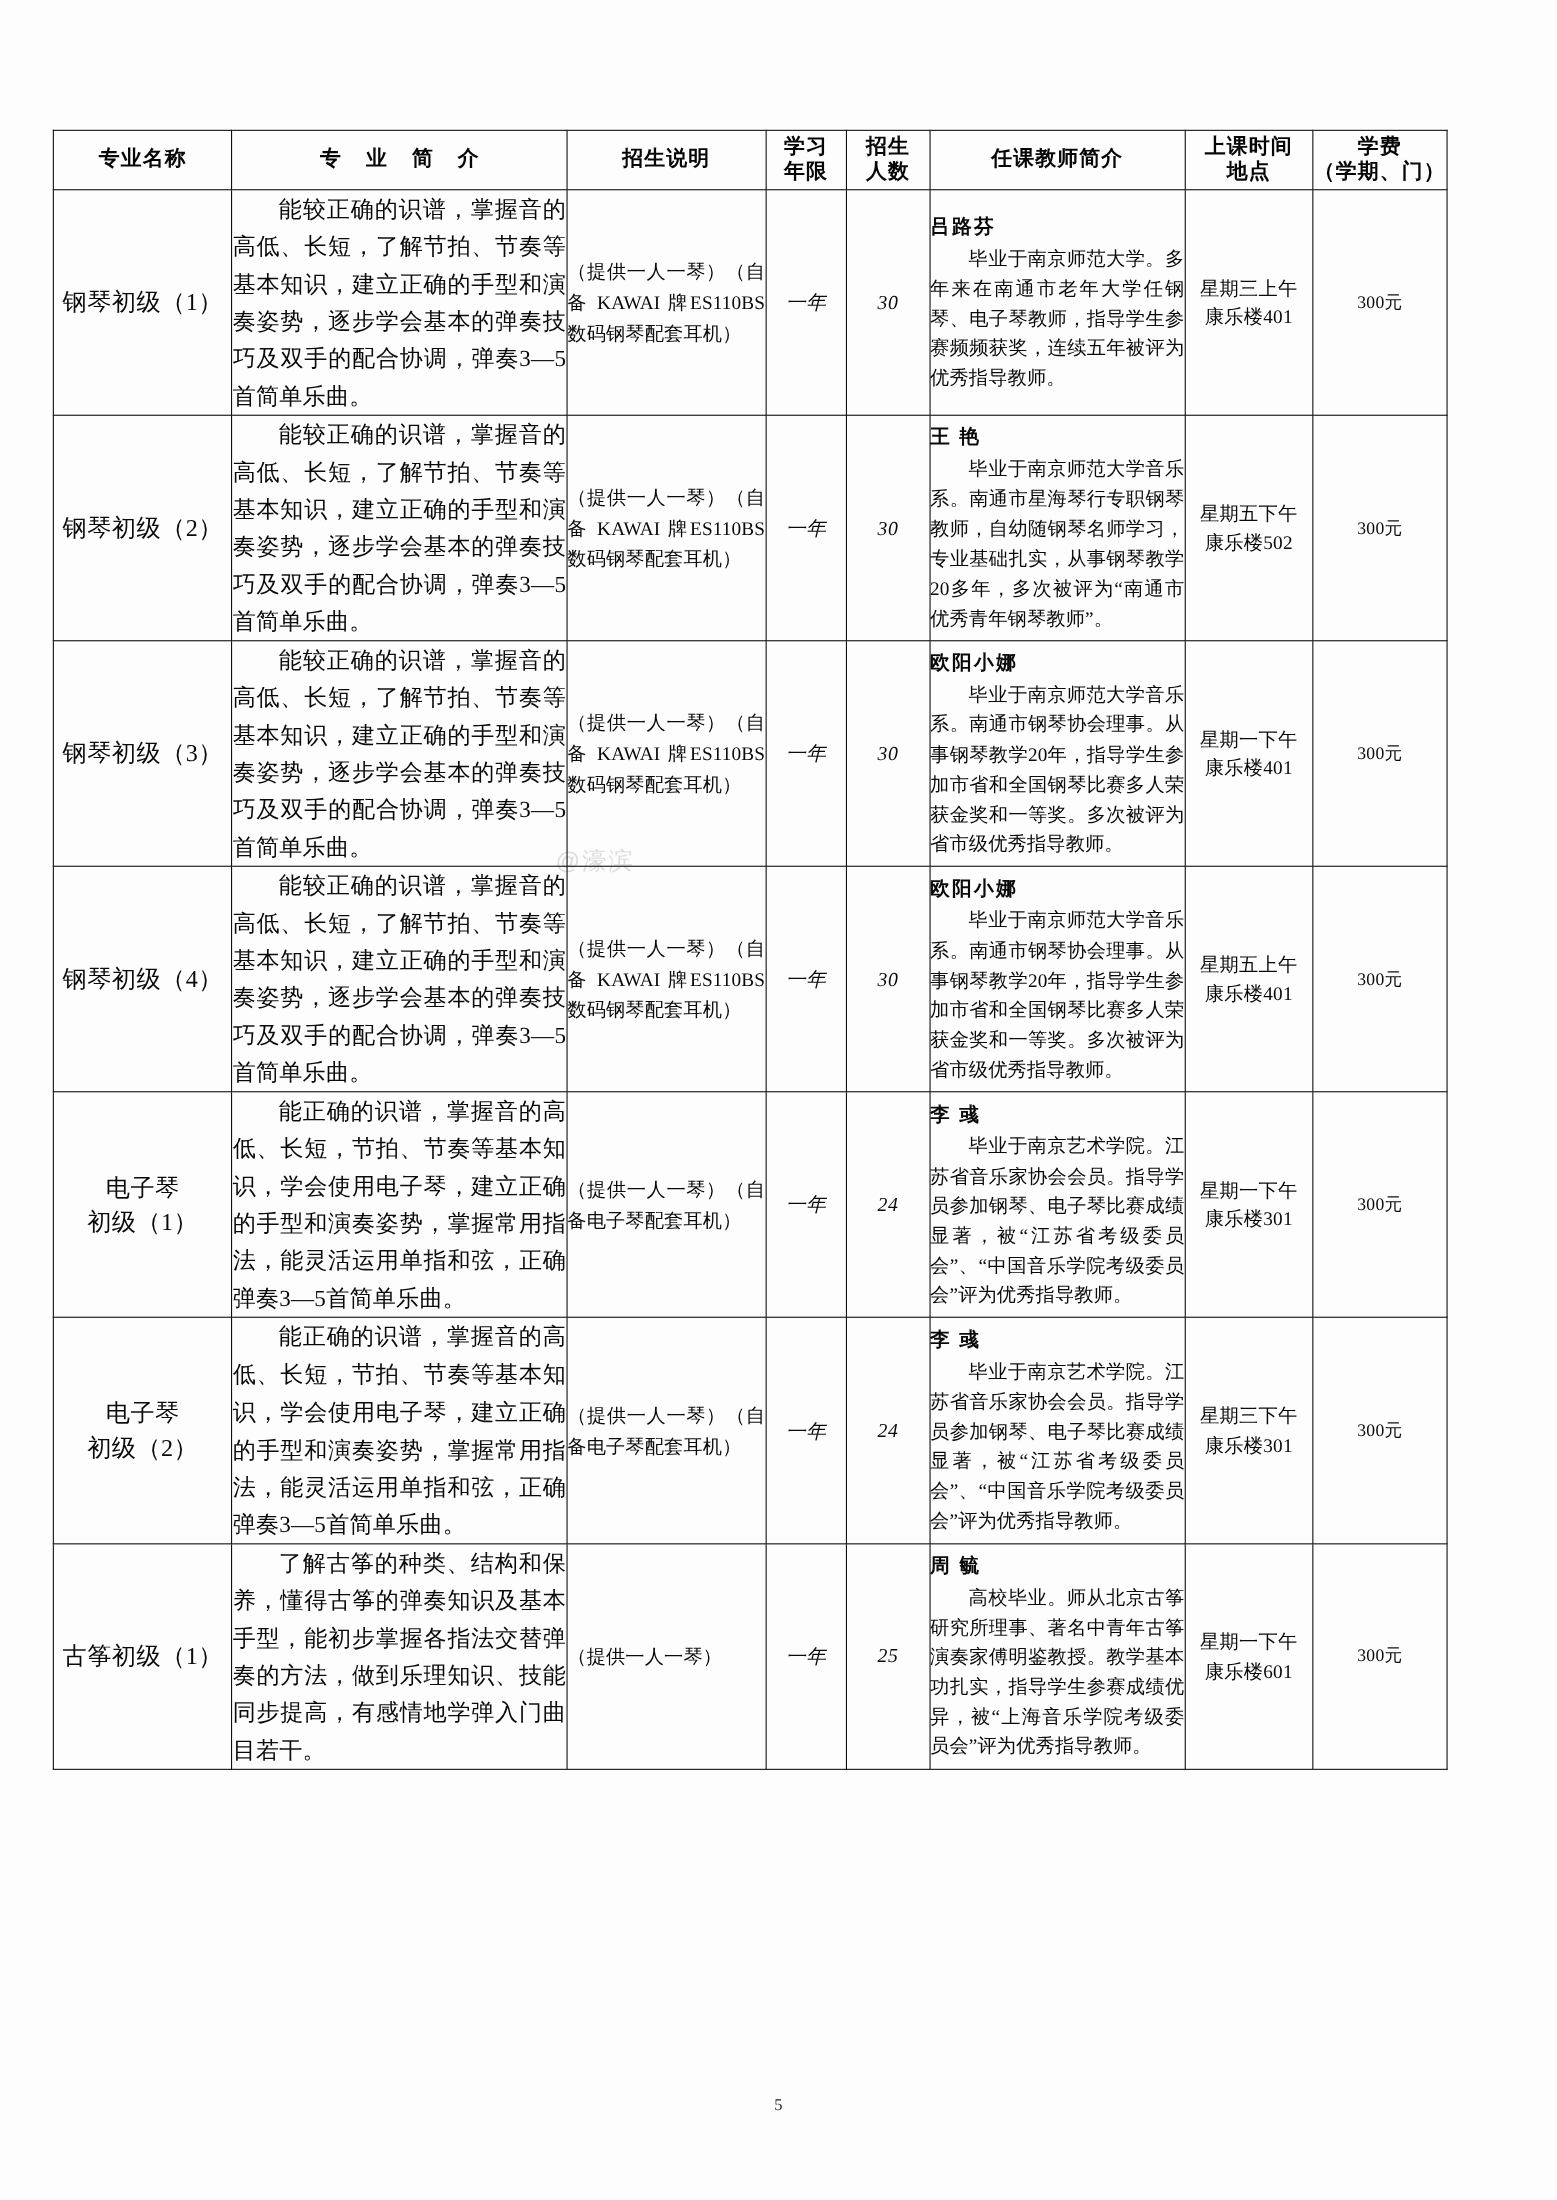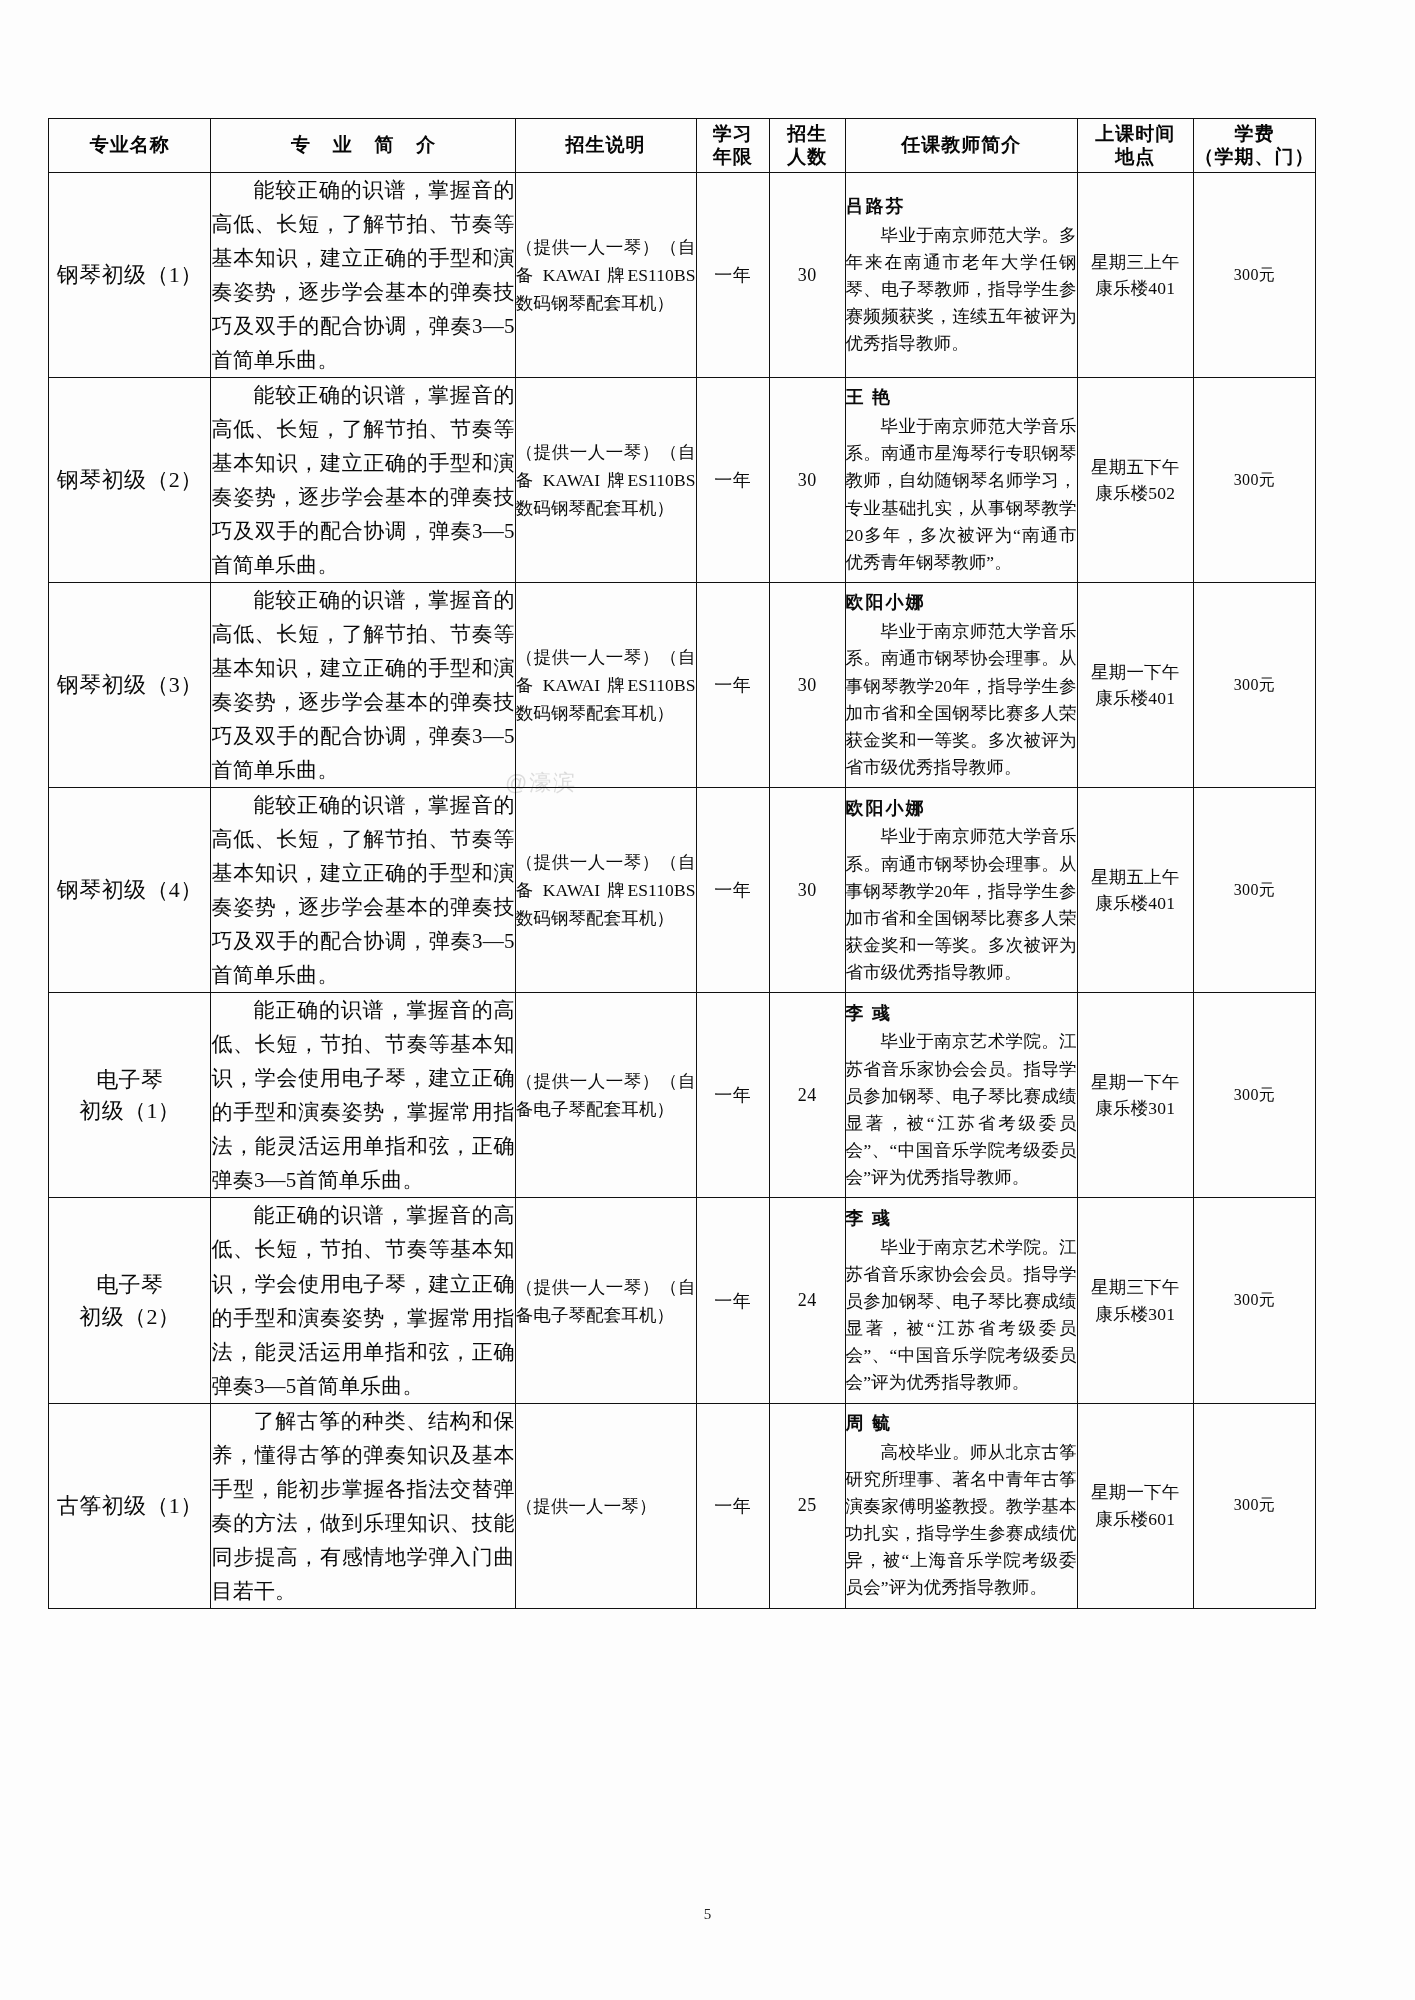--- a/index.html
+++ b/index.html
@@ -95,20 +95,21 @@
     line-height: 1.6;
     letter-spacing: 0.1px;
     padding: 8px 9px;
     word-break: break-all;
   }
 
   td.cell-center {
     text-align: center;
     font-size: 18px;
     letter-spacing: 0.4px;
+    font-style: italic;
   }
 
   td.cell-teacher {
     vertical-align: top;
     padding: 7px 8px 9px 10px;
     font-size: 17.5px;
     line-height: 1.55;
     letter-spacing: 0.1px;
     word-break: break-all;
   }

